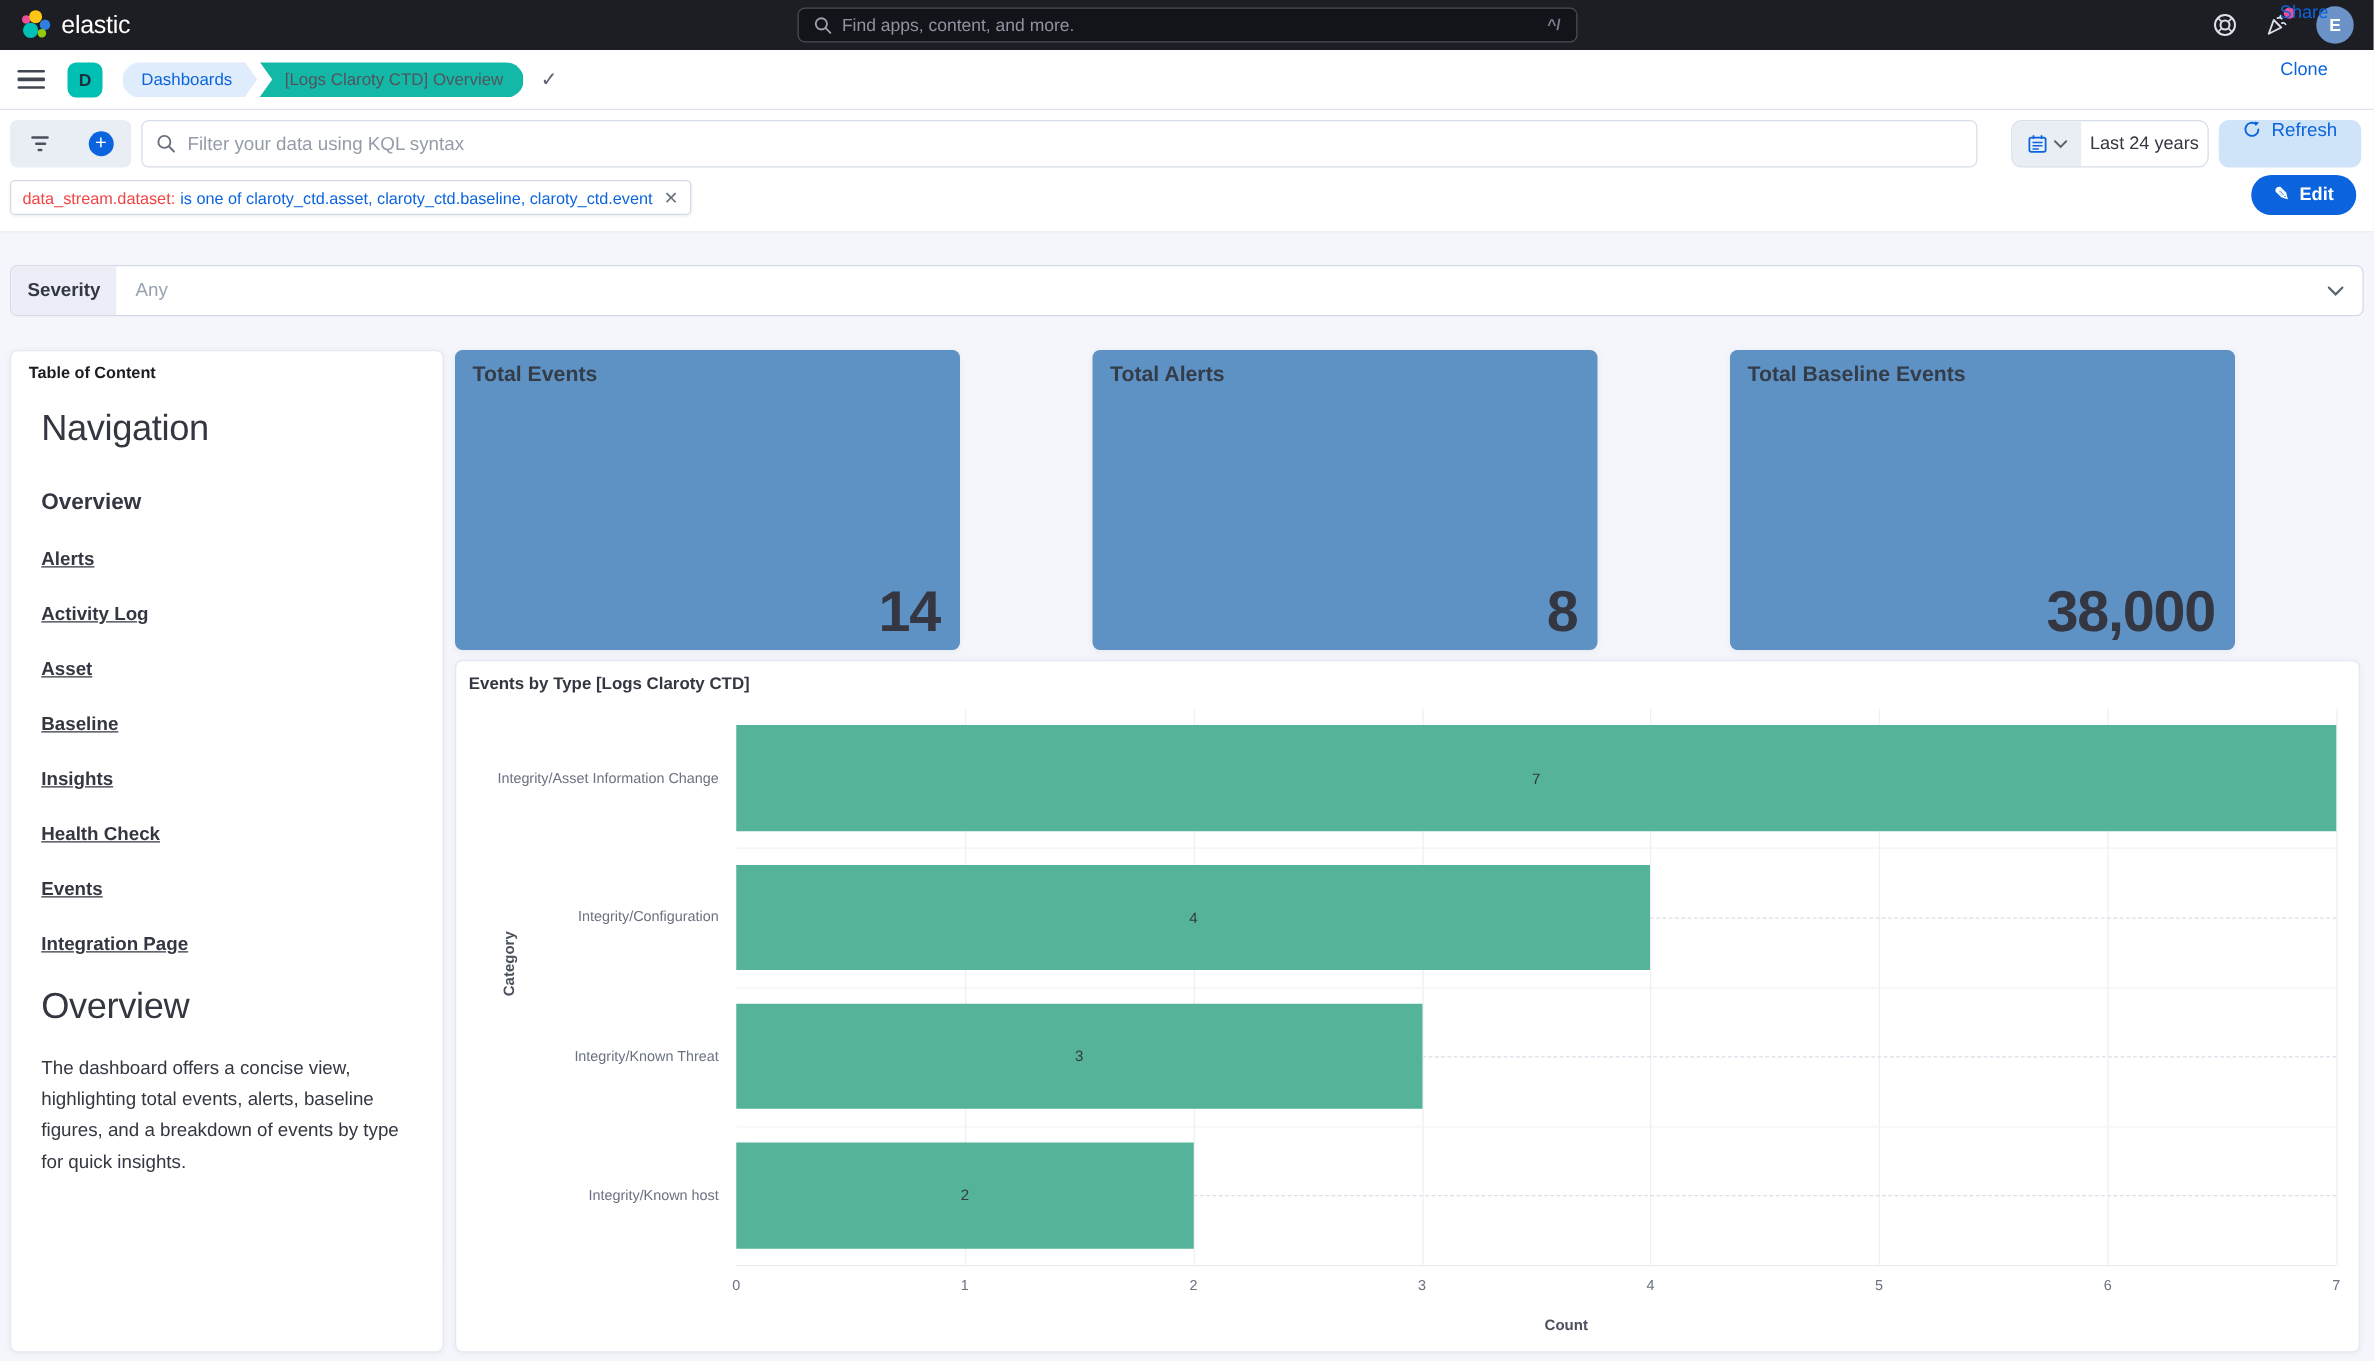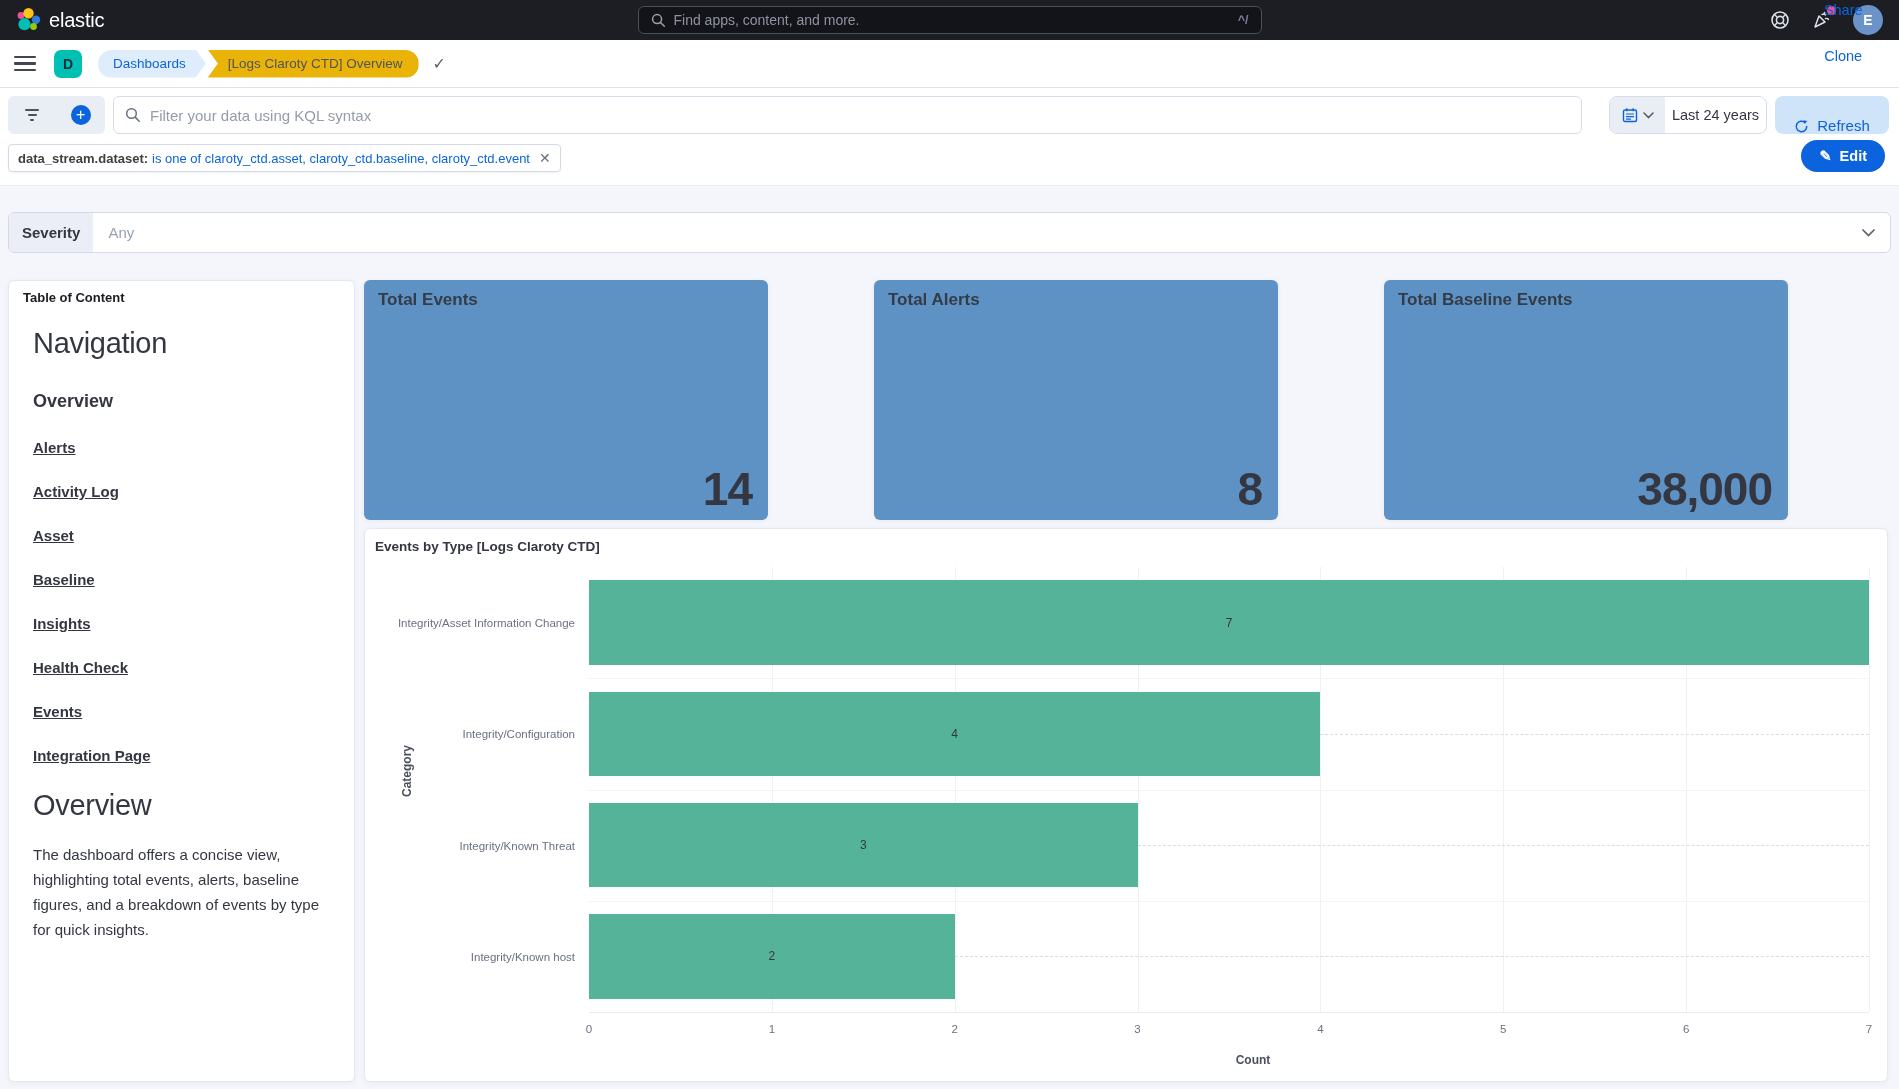--- a/index.html
+++ b/index.html
@@ -35,21 +35,21 @@
   
   .subheader { position:absolute; top:40px; left:0; width:1899px; height:146px; background:#fff; border-bottom:1px solid #e6eaf2; }
   .navrow { height:48px; display:flex; align-items:center; padding:0 14px; border-bottom:1px solid #dde3ee; }
   .hamburger { width:22px; display:flex; flex-direction:column; gap:4px; cursor:pointer; margin-right:18px; }
   .hamburger span { height:2.5px; background:#424650; border-radius:1px; }
   .space-badge { width:28px; height:28px; background:#00bfb3; border-radius:7px; color:#16303f; font-weight:700; font-size:14px; display:flex; align-items:center; justify-content:center; cursor:pointer; }
   .crumbs { display:flex; align-items:center; margin-left:16px; }
   .crumb { height:28px; display:flex; align-items:center; font-size:13.5px; cursor:pointer; }
   .crumb.first { background:#dfecfb; color:#0b64dd; padding:0 20px 0 15px; border-radius:14px 0 0 14px;
     clip-path:polygon(0 0, calc(100% - 10px) 0, 100% 50%, calc(100% - 10px) 100%, 0 100%); }
-  .crumb.last { background:#eab308; color:#50545e; padding:0 16px 0 20px; border-radius:0 14px 14px 0; margin-left:2px;
+  .crumb.last { background:#14b8a6; color:#50545e; padding:0 16px 0 20px; border-radius:0 14px 14px 0; margin-left:2px;
     clip-path:polygon(0 0, 100% 0, 100% 100%, 0 100%, 10px 50%); }
   .crumb-check { margin-left:14px; color:#5a6170; font-size:16px; cursor:pointer; }
   .nav-actions { margin-left:auto; display:flex; align-items:center; gap:30px;flex-direction:column; }
   .nav-link { color:#0b64dd; font-size:14.5px; cursor:pointer; }
   .nav-link.disabled { color:#9aa3b5; cursor:default; }
   .edit-btn { background:#0b64dd; color:#fff; height:32px; border-radius:16px; border:none;
     padding:0 18px; font-size:14.5px; font-weight:600; display:flex; align-items:center; gap:8px;
     font-family:inherit; cursor:pointer; }
 
   .toolbar { display:flex; align-items:center; padding:8px 10px 0 8px; gap:8px; }
@@ -58,26 +58,26 @@
   .funnel { display:flex; flex-direction:column; gap:3px; align-items:center; }
   .funnel span { height:2px; background:#4a505c; border-radius:1px; }
   .funnel span:nth-child(1){ width:14px; } .funnel span:nth-child(2){ width:9px; } .funnel span:nth-child(3){ width:4px; }
   .plus-circle { width:20px; height:20px; border-radius:50%; background:#0b64dd; color:#fff; font-size:16px; line-height:19px; text-align:center; font-weight:500; }
   .kql-input { flex:1; height:38px; background:#fff; border:1px solid #d6dce8; border-radius:6px;
     display:flex; align-items:center; padding:0 11px; gap:9px; color:#959ca9; font-size:15px; }
   .time-ctl { width:158px; height:38px; border:1px solid #d6dce8; border-radius:8px; background:#fff; display:flex; align-items:center; overflow:hidden; flex:none;margin-left:19px; }
   .time-left { width:55px; height:100%; background:#e9edf4; display:flex; align-items:center; justify-content:center; gap:5px; cursor:pointer; }
   .time-text { flex:1; text-align:center; font-size:14.5px; color:#343741; cursor:pointer; }
   .refresh-btn { width:114px; height:38px; background:#cfe3f9; border:none; border-radius:8px; color:#0b64dd;
-    font-size:15px; font-weight:500; font-family:inherit; display:flex; align-items:flex-end; justify-content:center; gap:8px; cursor:pointer; flex:none; }
+    font-size:15px; font-weight:500; font-family:inherit; display:flex; align-items:flex-start; justify-content:center; gap:8px; cursor:pointer; flex:none; }
 
   .filterrow { padding:10px 10px 0 8px; }
   .filter-pill { display:inline-flex; align-items:center; height:28px; background:#fff; border:1px solid #d3dae6;
     border-radius:4px; box-shadow:0 1px 2px rgba(68,82,106,0.08); padding:0 9px; font-size:13px; cursor:pointer; }
-  .filter-pill .fp-field { color:#404040;font-weight:bold; }
+  .filter-pill .fp-field { color:#ef4444; }
   .filter-pill .fp-value { color:#0b64dd; margin-left:4px; }
   .fp-close { margin-left:9px; color:#69707d; font-size:14px; cursor:pointer; }
 
   
   .severity { position:absolute; top:212px; left:8px; width:1883px; height:41px; background:#fff;
     border:1px solid #d3dae6; border-radius:6px; display:flex; align-items:center; overflow:hidden; cursor:pointer; }
   .sev-label { background:#ebeef6; height:100%; display:flex; align-items:center; padding:0 13px; font-size:15px; font-weight:700; color:#343741; }
   .sev-value { padding:0 15px; color:#98a2b3; font-size:15px; }
   .sev-chevron { margin-left:auto; margin-right:15px; }
 

